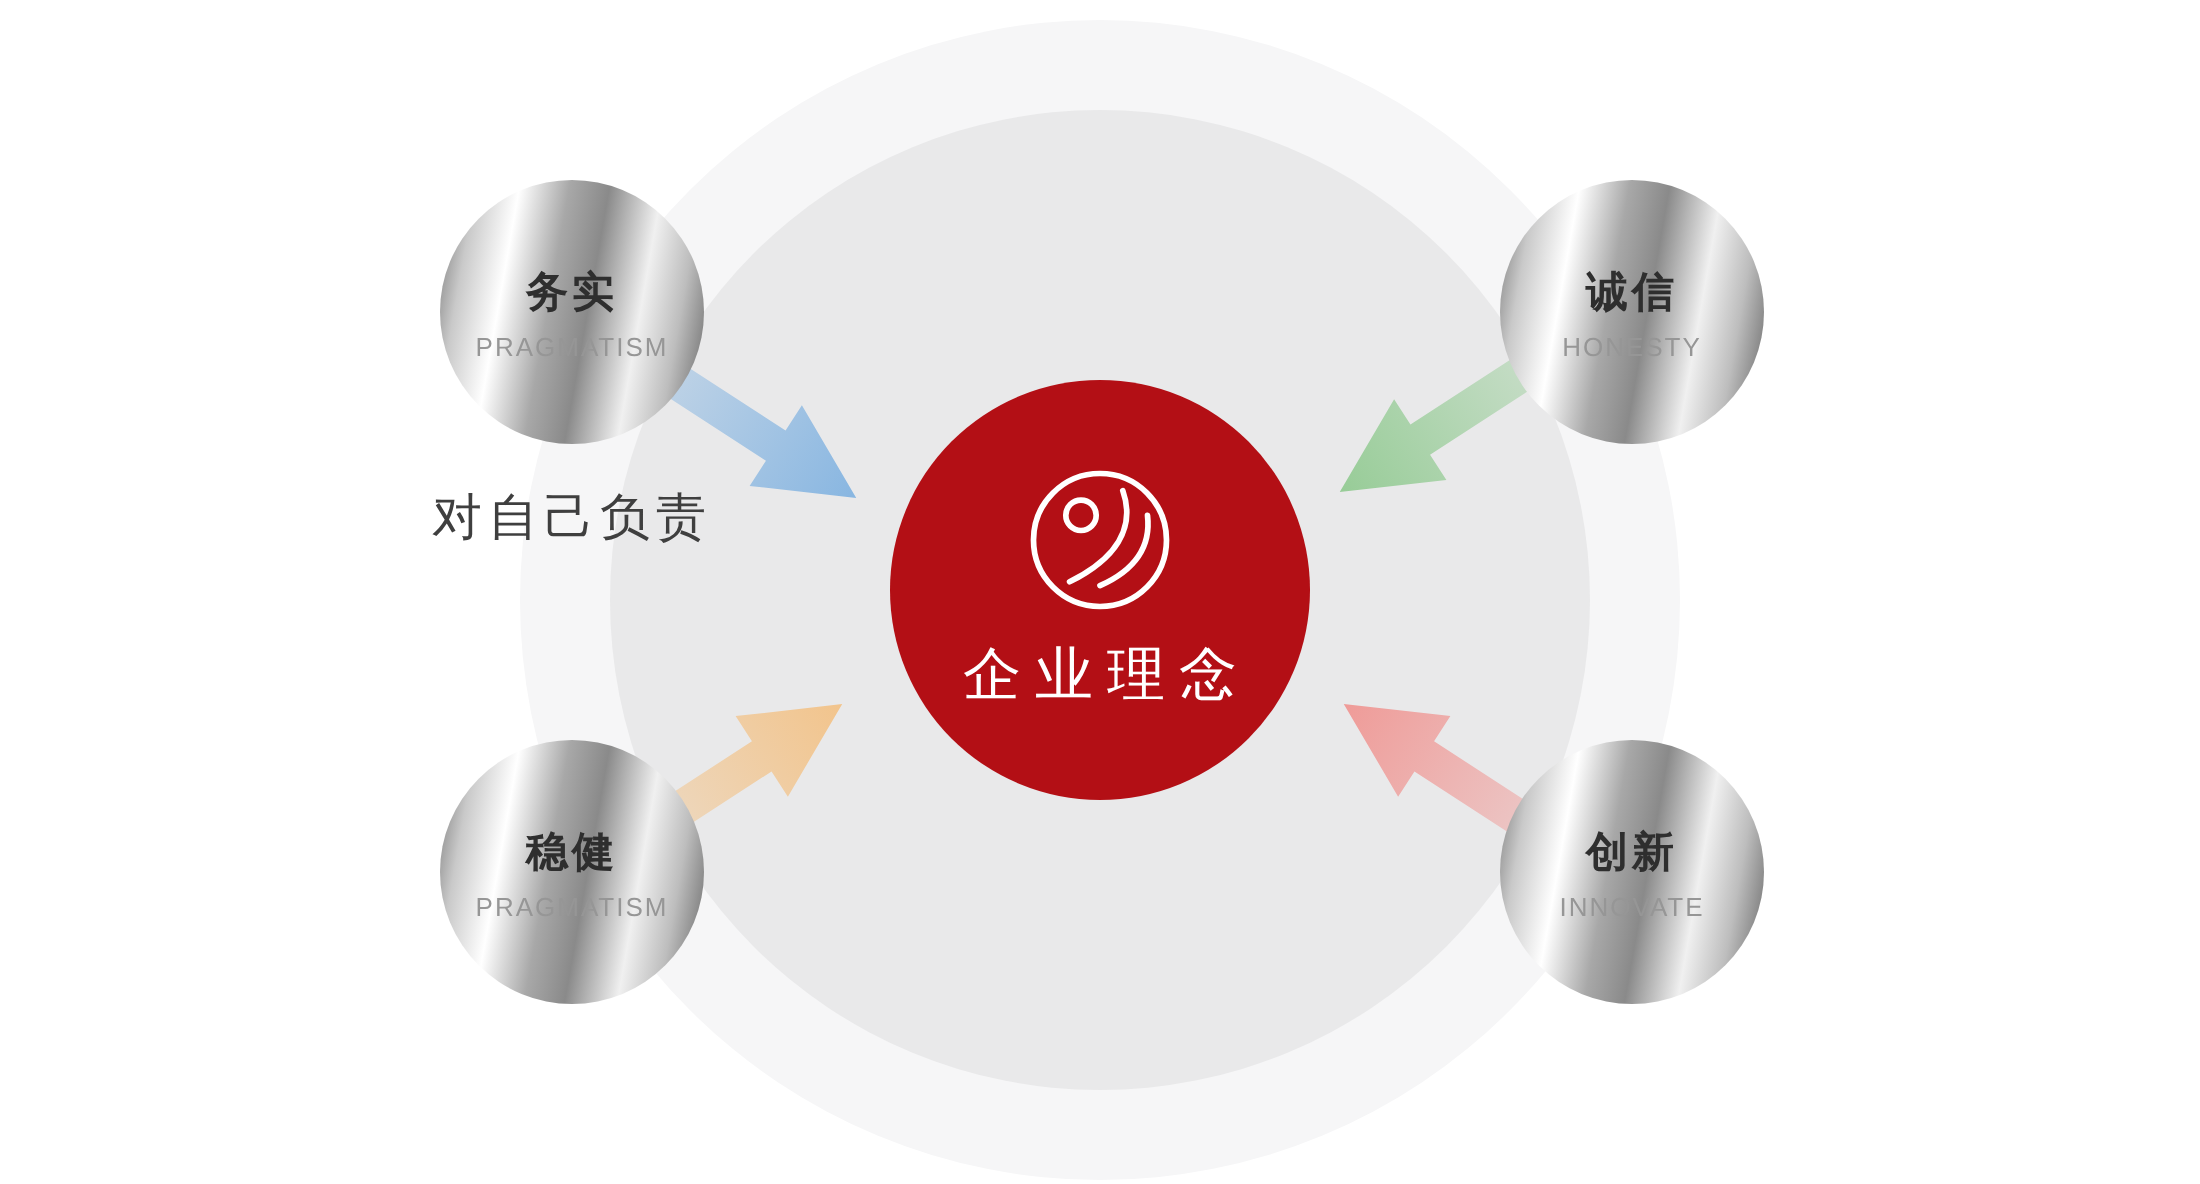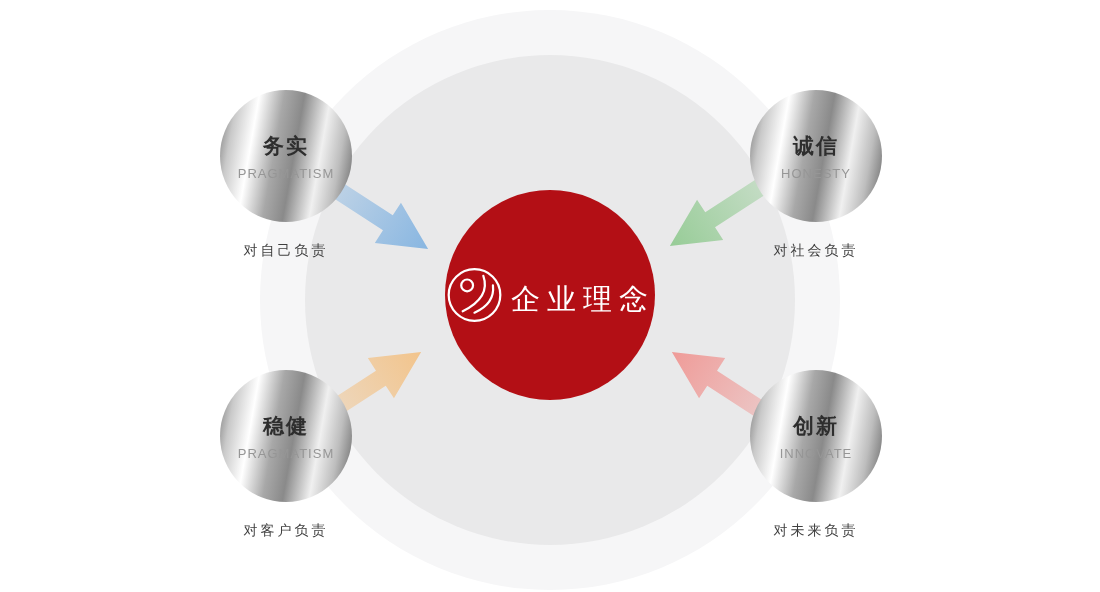--- a/index.html
+++ b/index.html
@@ -17,21 +17,21 @@
   }
   .ring.inner{
     width:490px;height:490px;left:305px;top:55px;
     background:#e9e9ea;
   }
   .center-node{
     position:absolute;
     width:210px;height:210px;left:445px;top:190px;
     border-radius:50%;
     background:#b30f15;
-    display:flex;flex-direction:row;align-items:center;justify-content:center;
+    display:flex;flex-direction:column;align-items:center;justify-content:center;
   }
   .center-title{
     margin-top:10px;
     color:#ffffff;
     font-size:29px;
     letter-spacing:7px;
     padding-left:7px; 
     font-weight:500;
     white-space:nowrap;
   }
@@ -54,21 +54,21 @@
   }
   .coin-sub{
     margin-top:6px;
     font-size:13px;color:#969696;letter-spacing:1px;
     white-space:nowrap;
   }
   .node-label{
     position:absolute;
     width:260px;
     text-align:center;
-    font-size:14px;
+    font-size:25px;
     color:#3f3f3f;
     letter-spacing:3px;
     white-space:nowrap;
   }
   .node-label.tl{left:156px;top:242px;}
   .node-label.tr{left:686px;top:242px;}
   .node-label.bl{left:156px;top:522px;}
   .node-label.br{left:686px;top:522px;}
   .arrow{
     position:absolute;
@@ -140,27 +140,24 @@
   <div class="coin tl">
     <div class="coin-title">务实</div>
     <div class="coin-sub">PRAGMATISM</div>
   </div>
   <div class="node-label tl">对自己负责</div>
 
   <div class="coin tr">
     <div class="coin-title">诚信</div>
     <div class="coin-sub">HONESTY</div>
   </div>
-  <div class="node-label tr">对社会负责</div>
 
   <div class="coin bl">
     <div class="coin-title">稳健</div>
     <div class="coin-sub">PRAGMATISM</div>
   </div>
-  <div class="node-label bl">对客户负责</div>
 
   <div class="coin br">
     <div class="coin-title">创新</div>
     <div class="coin-sub">INNOVATE</div>
   </div>
-  <div class="node-label br">对未来负责</div>
 
 </div>
 
 </body></html>

